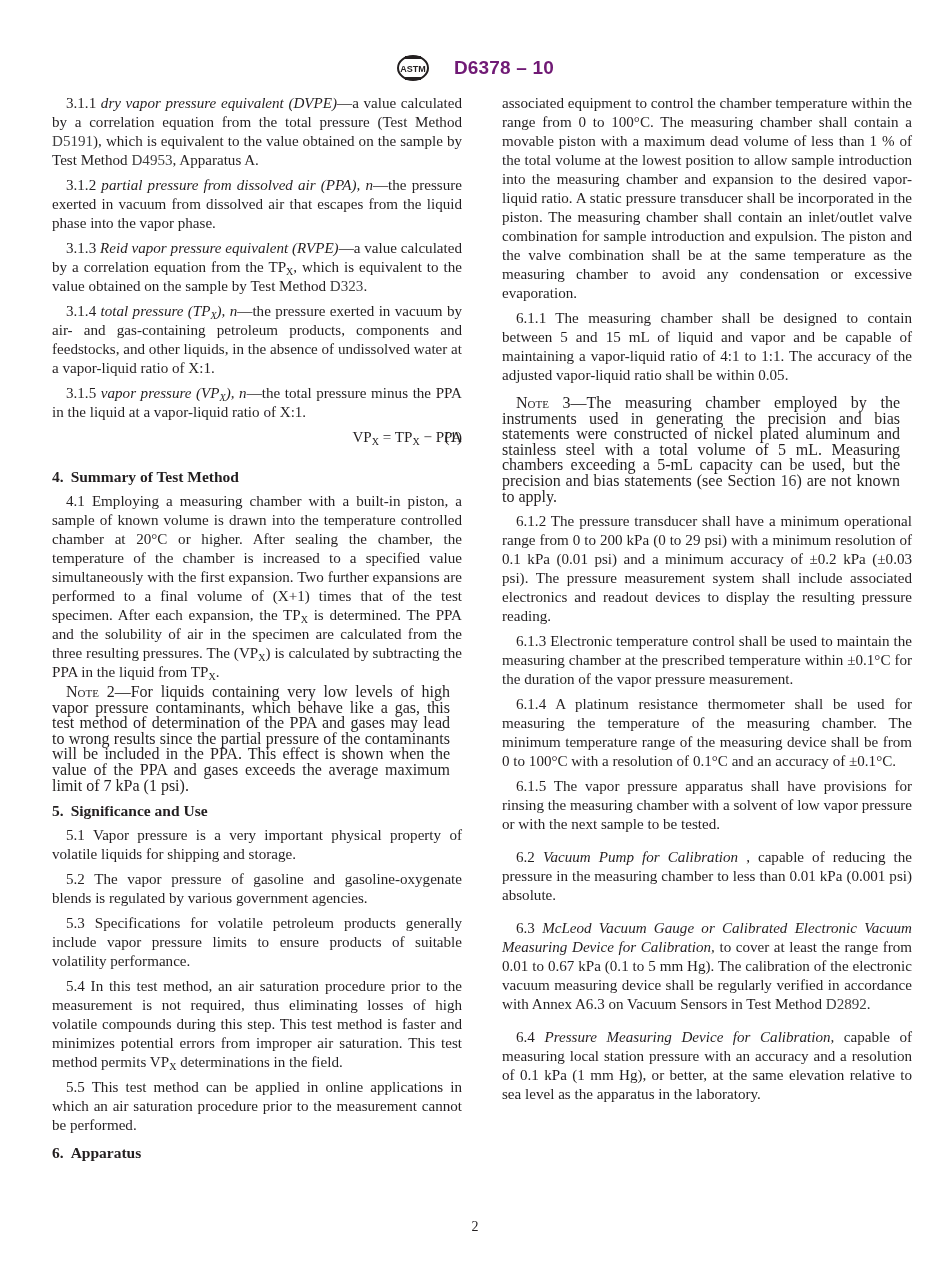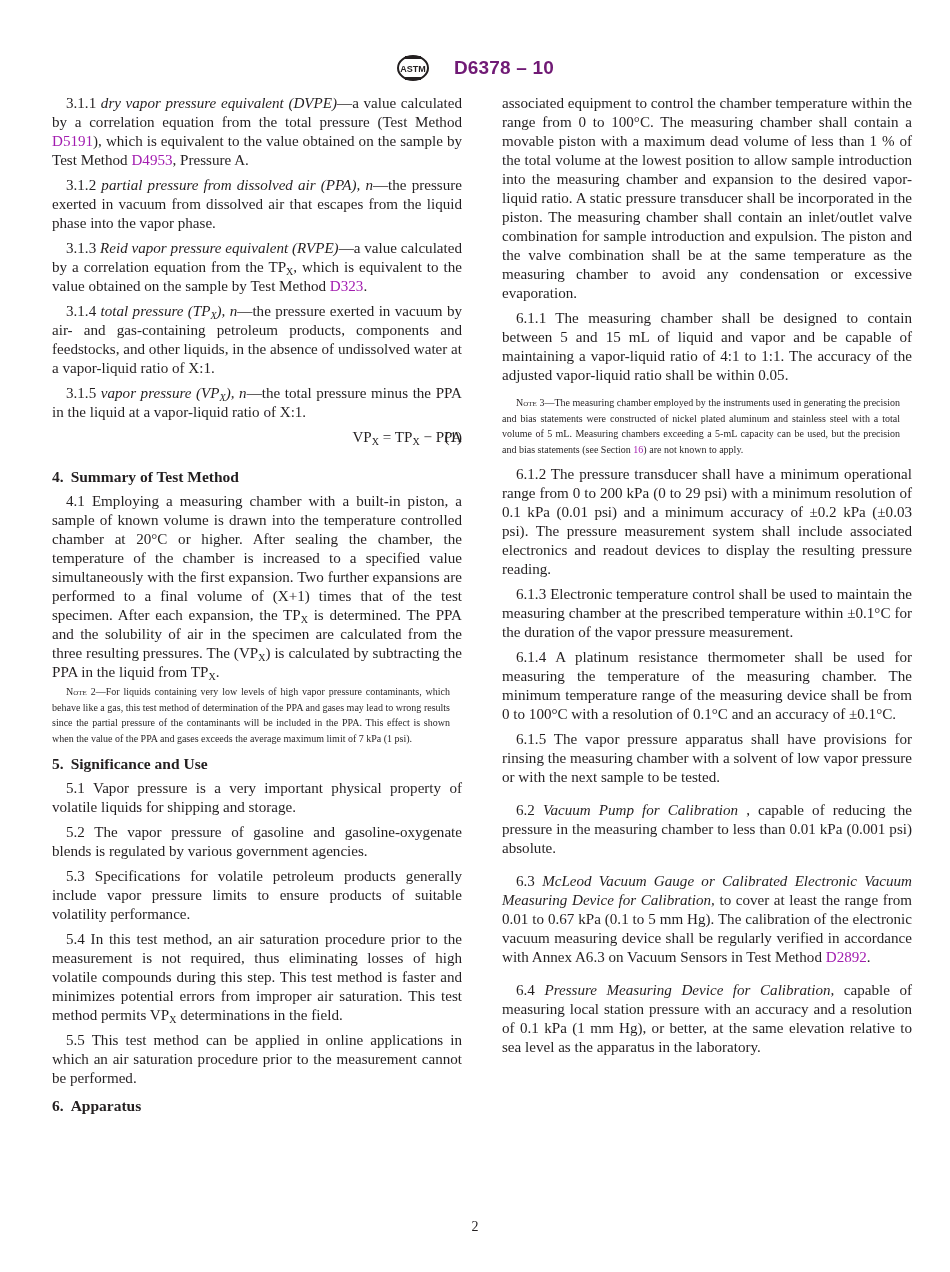--- a/index.html
+++ b/index.html
@@ -7,26 +7,26 @@
          font-family: "Liberation Serif", "DejaVu Serif", serif; color: #231f20; }
   .header { position: absolute; top: 54px; left: 0; width: 950px; display: flex; justify-content: center; align-items: center; gap: 24px; }
   .logo { width: 34px; height: 28px; }
   .doc-id { font-family: "Liberation Sans", "DejaVu Sans", sans-serif; font-weight: bold; font-size: 19px; letter-spacing: 0.2px; color: #701a75; }
   .col { position: absolute; top: 94px; width: 410px; font-size: 15.1px; line-height: 19px; text-align: justify; }
   .col.left { left: 52px; }
   .col.right { left: 502px; }
   p { margin: 0; }
   .para { text-indent: 14px; margin-bottom: 6px; }
   .para.cont { text-indent: 0; }
-  .note { font-size: 10px; line-height: 15.6px; text-indent: 14px; margin: 10px 12px 8px 0; }
+  .note { font-size: 16px; line-height: 15.6px; text-indent: 14px; margin: 10px 12px 8px 0; }
   .note .sc { font-variant: small-caps; }
   .heading { font-weight: bold; font-size: 15.5px; margin: 8px 0 6px 0; }
   .heading .num { margin-right: 7px; }
   i, .it { font-style: italic; }
-  .link { color: #a21caf; }
+  .link { color: #404040; }
   sub { font-size: 10px; vertical-align: -3px; line-height: 0; }
   .eq { position: relative; text-align: right; margin: 4px 0 20px 0; height: 19px; }
   .eq .eqn { position: absolute; right: 0; top: 0; }
   .gap { height: 8px; }
   .pagenum { position: absolute; top: 1219px; left: 0; width: 950px; text-align: center; font-size: 14px; color: #231f20; }
 </style>
 </head>
 <body>
 
 <div class="header">
@@ -35,21 +35,21 @@
     <text x="17" y="18" font-size="9" font-weight="bold" text-anchor="middle" font-family="Liberation Sans, sans-serif" fill="#231f20">ASTM</text>
     <rect x="9" y="2" width="16" height="3" fill="#231f20"></rect>
     <rect x="9" y="23" width="16" height="3" fill="#231f20"></rect>
   </svg>
   <span class="doc-id">D6378 – 10</span>
 </div>
 
 <div class="col left">
   <p class="para">
     <span>3.1.1</span>
-    <i>dry vapor pressure equivalent (DVPE)</i><span>—a value calculated by a correlation equation from the total pressure (Test Method </span><span class="link">D5191</span><span>), which is equivalent to the value obtained on the sample by Test Method </span><span class="link">D4953</span><span>, Pressure A.</span>
+    <i>dry vapor pressure equivalent (DVPE)</i><span>—a value calculated by a correlation equation from the total pressure (Test Method </span><span class="link">D5191</span><span>), which is equivalent to the value obtained on the sample by Test Method </span><span class="link">D4953</span><span>, Apparatus A.</span>
   </p>
   <p class="para">
     <span>3.1.2</span>
     <i>partial pressure from dissolved air (PPA), n</i><span>—the pressure exerted in vacuum from dissolved air that escapes from the liquid phase into the vapor phase.</span>
   </p>
   <p class="para">
     <span>3.1.3</span>
     <i>Reid vapor pressure equivalent (RVPE)</i><span>—a value calculated by a correlation equation from the TP</span><sub>X</sub><span>, which is equivalent to the value obtained on the sample by Test Method </span><span class="link">D323</span><span>.</span>
   </p>
   <p class="para">

